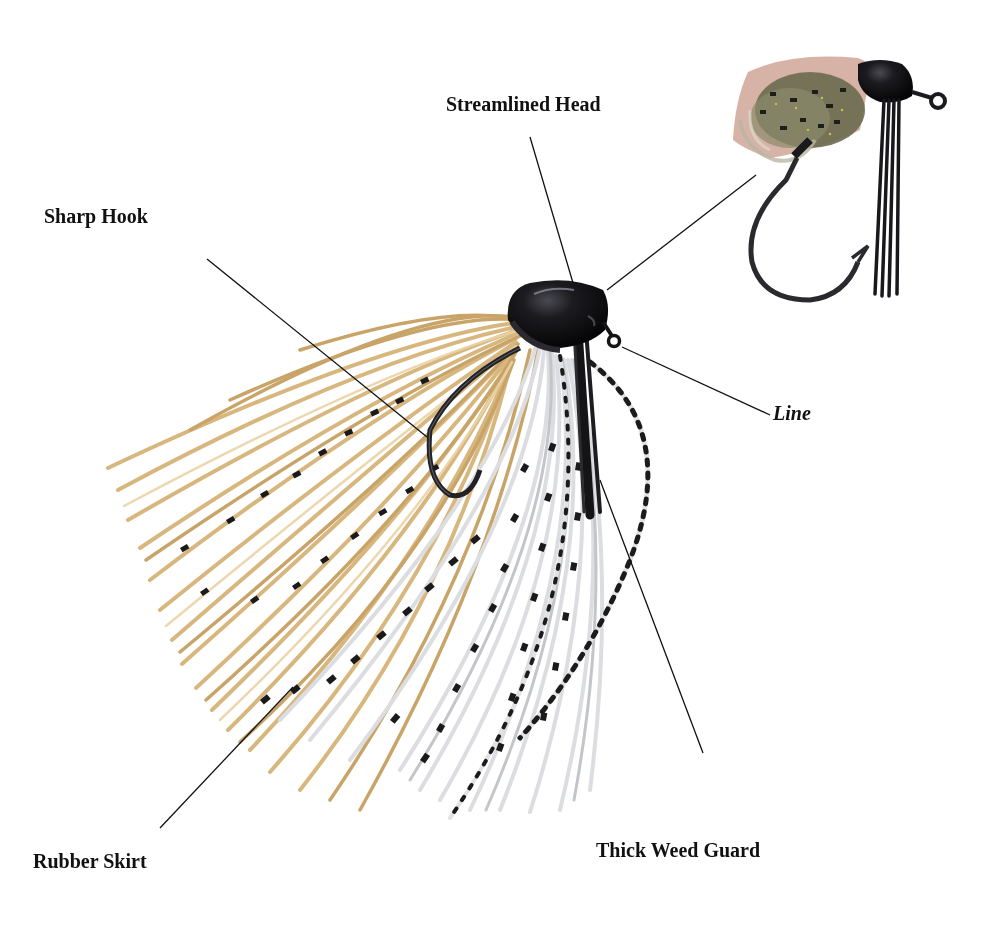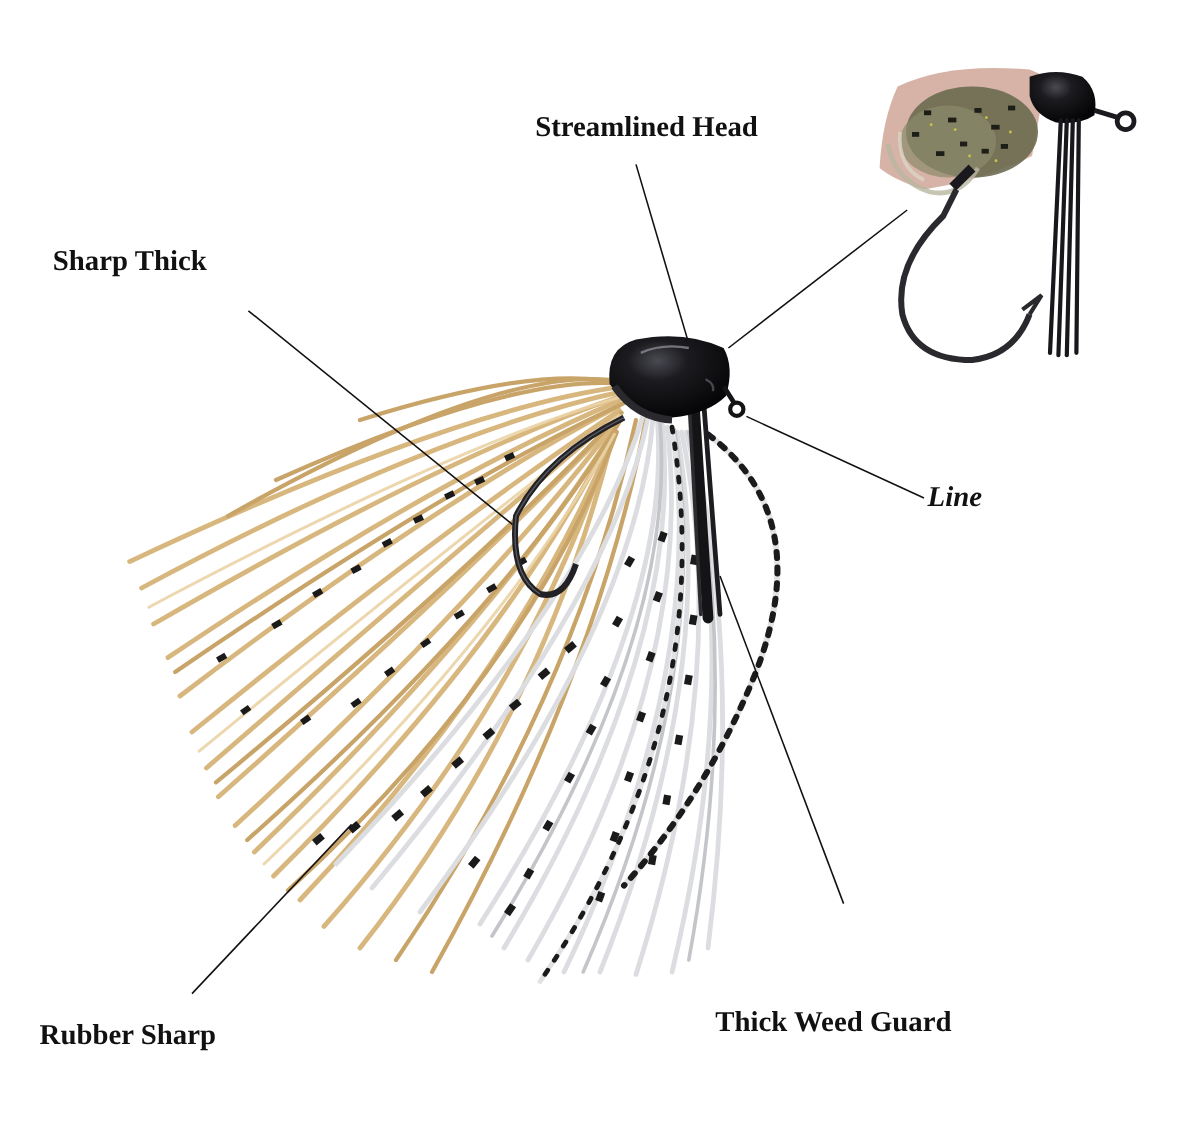--- a/index.html
+++ b/index.html
@@ -2,21 +2,21 @@
 <html><head>
   <meta charset="utf-8">
   <style>
     html, body { margin: 0; padding: 0; background: #ffffff; }
     body { width: 1000px; height: 935px; position: relative; overflow: hidden; font-family: "Liberation Serif", "DejaVu Serif", serif; }
     .stage { position: absolute; left: 0; top: 0; width: 1000px; height: 935px; }
     .label {
       position: absolute;
       font-family: "Liberation Serif", "DejaVu Serif", serif;
       font-weight: bold;
-      font-size: 24px;
+      font-size: 20px;
       color: #111111;
       white-space: nowrap;
       line-height: 1;
     }
     svg { position: absolute; left: 0; top: 0; }
   </style>
 </head>
 <body>
 
 <div class="stage">
@@ -227,18 +227,18 @@
       <line x1="530" y1="137" x2="573" y2="283"></line>
       <line x1="207" y1="259" x2="427" y2="437"></line>
       <line x1="622" y1="347" x2="770" y2="415"></line>
       <line x1="600" y1="480" x2="703" y2="753"></line>
       <line x1="293" y1="687" x2="160" y2="828"></line>
       <line x1="607" y1="290" x2="756" y2="175"></line>
     </g>
   </svg>
 
   <div class="label" style="left:446px; top:94px;">Streamlined Head</div>
-  <div class="label" style="left:44px; top:206px;">Sharp Thick</div>
+  <div class="label" style="left:44px; top:206px;">Sharp Hook</div>
   <div class="label" style="left:773px; top:403px;font-style:italic;">Line</div>
   <div class="label" style="left:596px; top:840px;">Thick Weed Guard</div>
-  <div class="label" style="left:33px; top:851px;">Rubber Sharp</div>
+  <div class="label" style="left:33px; top:851px;">Rubber Skirt</div>
 
 </div>
 
 </body></html>

